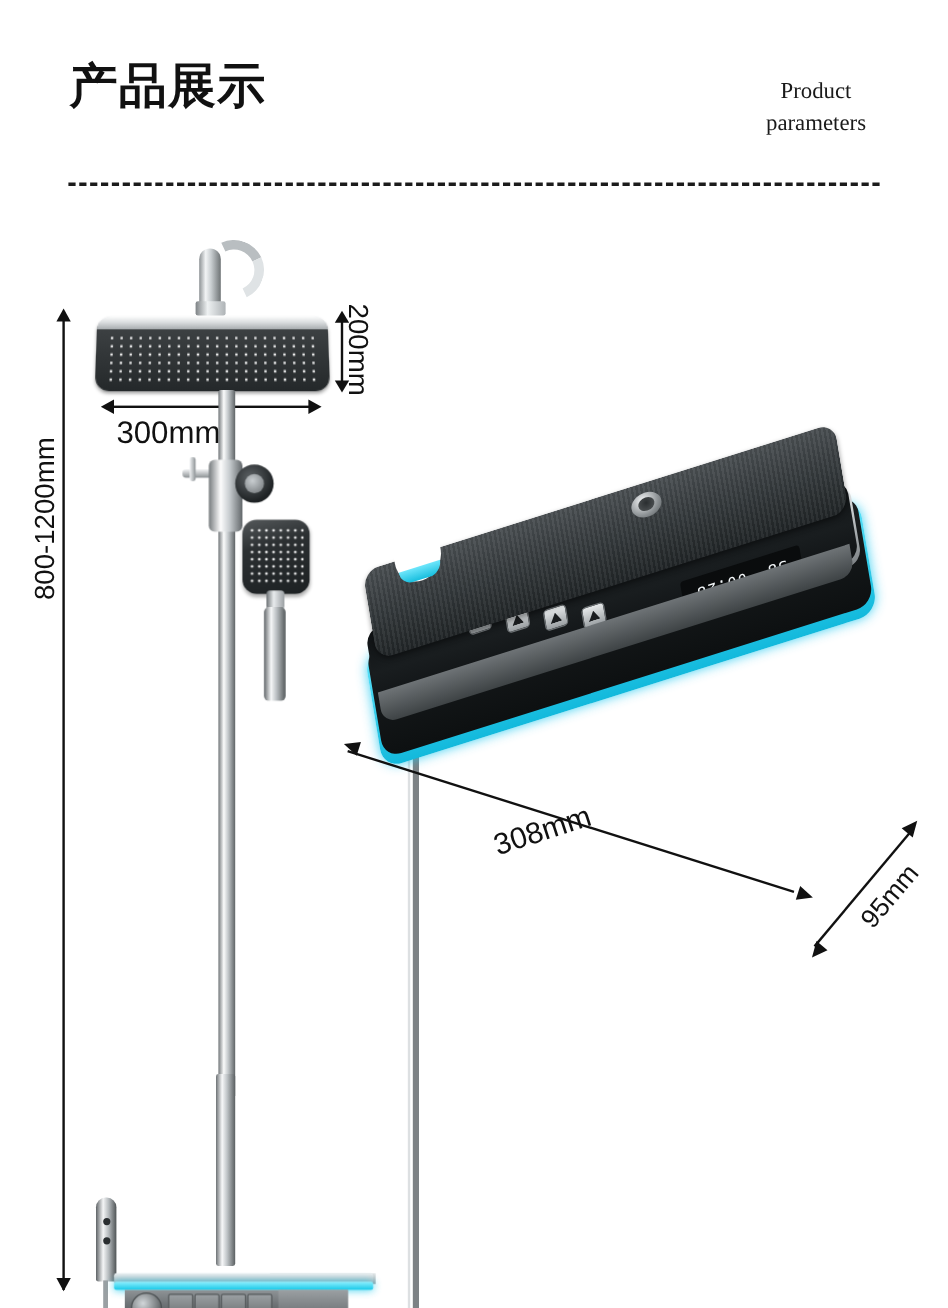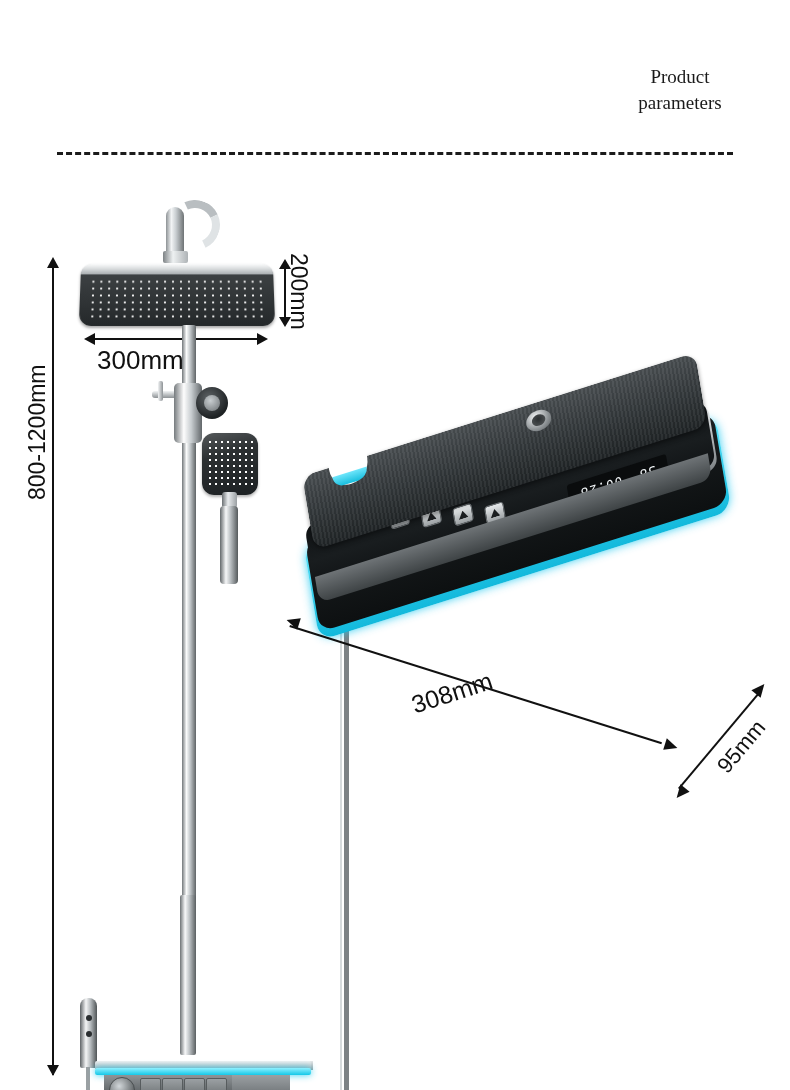--- a/index.html
+++ b/index.html
@@ -358,20 +358,21 @@
   .d95-label{
     left:432px;top:292px;font-size:22px;
     transform:rotate(-50deg);transform-origin:left top;
   }
 </style>
 </head>
 <body>
 
 <div class="page">
 
+  <div class="title-cn">产品展示</div>
   <div class="title-en">
     <div>Product</div>
     <div>parameters</div>
   </div>
   <div class="divider"></div>
 
   <div id="left-figure">
 
     <div class="h-line"></div>
     <div class="h-arrow-top"></div>

